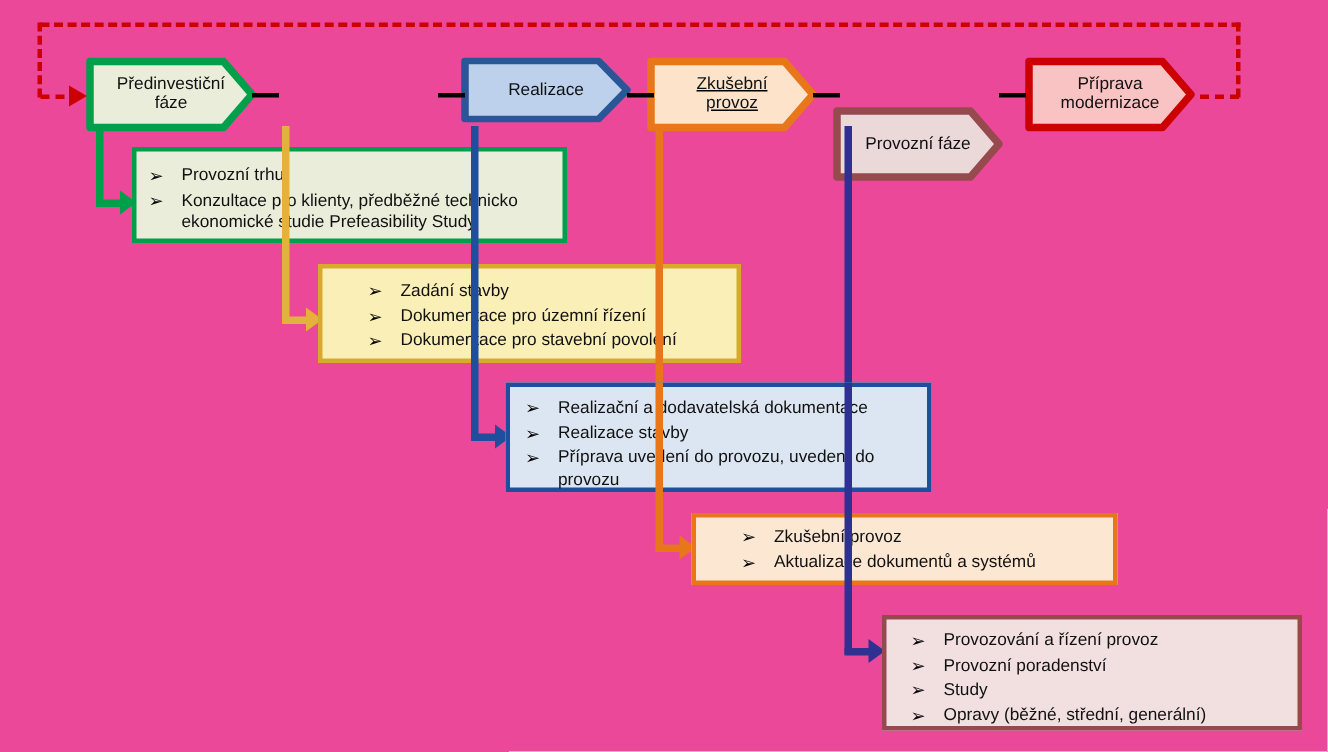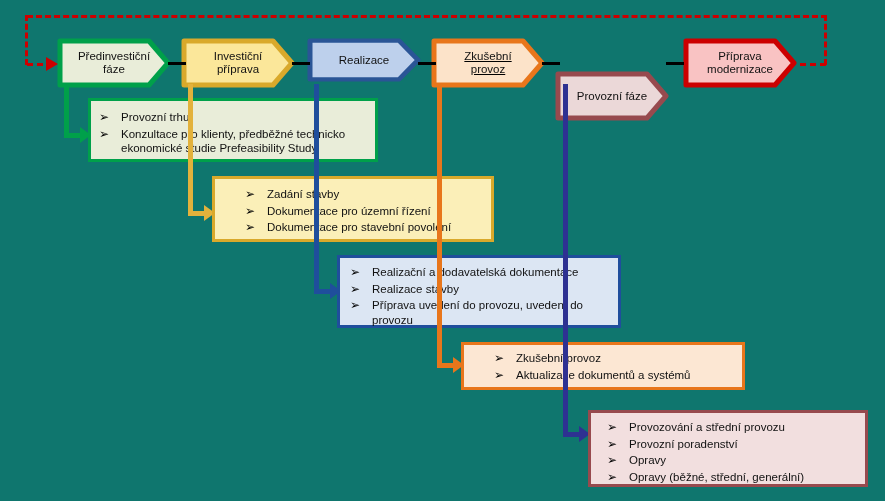--- a/index.html
+++ b/index.html
@@ -1,16 +1,16 @@
 <!DOCTYPE html>
 <html><head>
 <meta charset="utf-8">
 <style>
   html,body{margin:0;padding:0;background:#ffffff;}
-  #stage{position:relative;width:885px;height:501px;background:#0f766e;
+  #stage{position:relative;width:885px;height:501px;background:#ec4899;
          font-family:"Liberation Sans","DejaVu Sans",sans-serif;overflow:hidden;}
 
   
   .chev{position:absolute;display:flex;align-items:center;justify-content:center;
         text-align:center;box-sizing:border-box;}
   .chev .ctext{position:relative;z-index:3;font-size:11.5px;color:#111;line-height:13px;
                padding:0 4px;font-weight:400;}
   .chev .shape{position:absolute;inset:0;z-index:1;}
   .chev svg{display:block;width:100%;height:100%;}
 
@@ -74,31 +74,20 @@
       <svg viewBox="0 0 114 50" preserveAspectRatio="none">
         <polygon points="3,3 92,3 111,25 92,47 3,47" fill="#E9EDD9" stroke="#00A04A" stroke-width="5" stroke-linejoin="round"></polygon>
       </svg>
     </span>
     <span class="ctext">
       <span>Předinvestiční</span><br>
       <span>fáze</span>
     </span>
   </div>
 
-  <div class="chev" style="left:181px;top:38px;width:114px;height:50px;">
-    <span class="shape">
-      <svg viewBox="0 0 114 50" preserveAspectRatio="none">
-        <polygon points="3,3 92,3 111,25 92,47 3,47" fill="#FBE79A" stroke="#D9A92B" stroke-width="5" stroke-linejoin="round"></polygon>
-      </svg>
-    </span>
-    <span class="ctext">
-      <span>Investiční</span><br>
-      <span>příprava</span>
-    </span>
-  </div>
 
   <div class="chev" style="left:307px;top:38px;width:114px;height:44px;">
     <span class="shape">
       <svg viewBox="0 0 114 50" preserveAspectRatio="none">
         <polygon points="3,3 92,3 111,25 92,47 3,47" fill="#BDD0EC" stroke="#2A5596" stroke-width="5" stroke-linejoin="round"></polygon>
       </svg>
     </span>
     <span class="ctext">
       <span>Realizace</span>
     </span>
@@ -196,29 +185,29 @@
         <span class="bullet">➢</span>
         <span class="btxt">Aktualizace dokumentů a systémů</span>
       </li>
     </ul>
   </div>
 
   <div class="box" style="left:588px;top:410px;width:280px;height:77px;background:#F2DFDF;border:3px solid #974A4E;padding:7px 10px 0 16px;">
     <ul>
       <li>
         <span class="bullet">➢</span>
-        <span class="btxt">Provozování a střední provozu</span>
+        <span class="btxt">Provozování a řízení provoz</span>
       </li>
       <li>
         <span class="bullet">➢</span>
         <span class="btxt">Provozní poradenství</span>
       </li>
       <li>
         <span class="bullet">➢</span>
-        <span class="btxt">Opravy</span>
+        <span class="btxt">Study</span>
       </li>
       <li>
         <span class="bullet">➢</span>
         <span class="btxt">Opravy (běžné, střední, generální)</span>
       </li>
     </ul>
   </div>
 
   <div class="stubline" style="left:188px;top:98px;width:5px;height:64px;background:#E3B23C;z-index:6;"></div>
   <div class="stubline" style="left:314px;top:98px;width:5px;height:64px;background:#1F4E9C;z-index:6;"></div>

